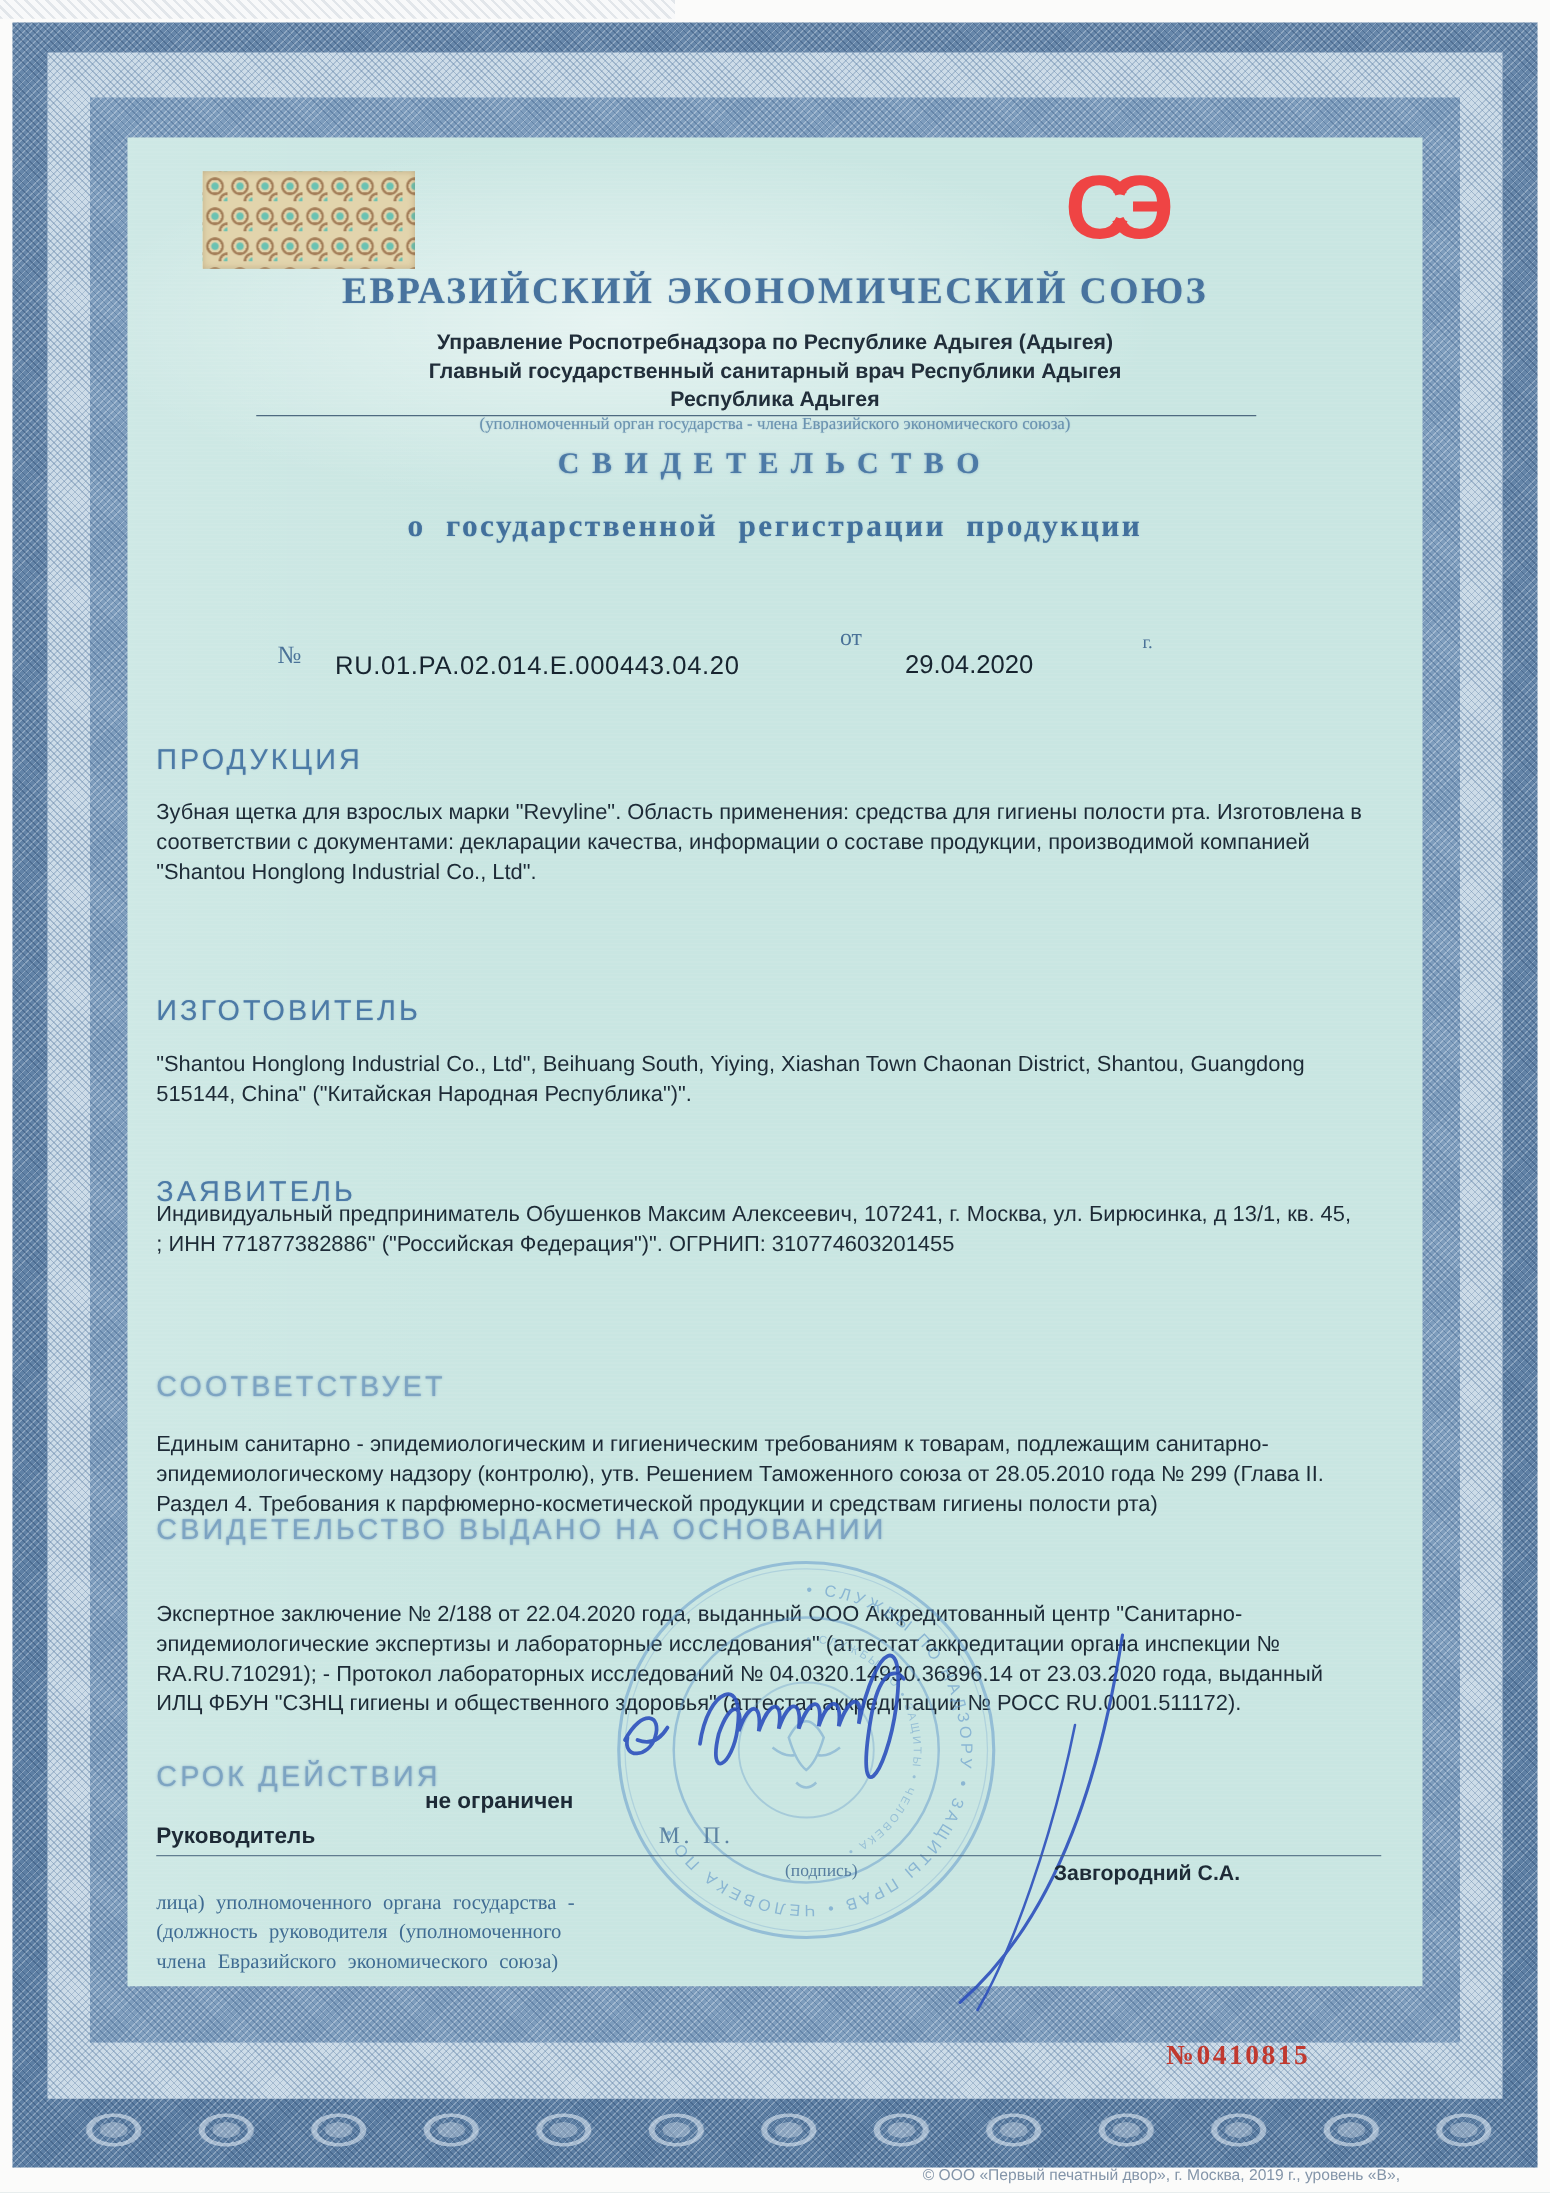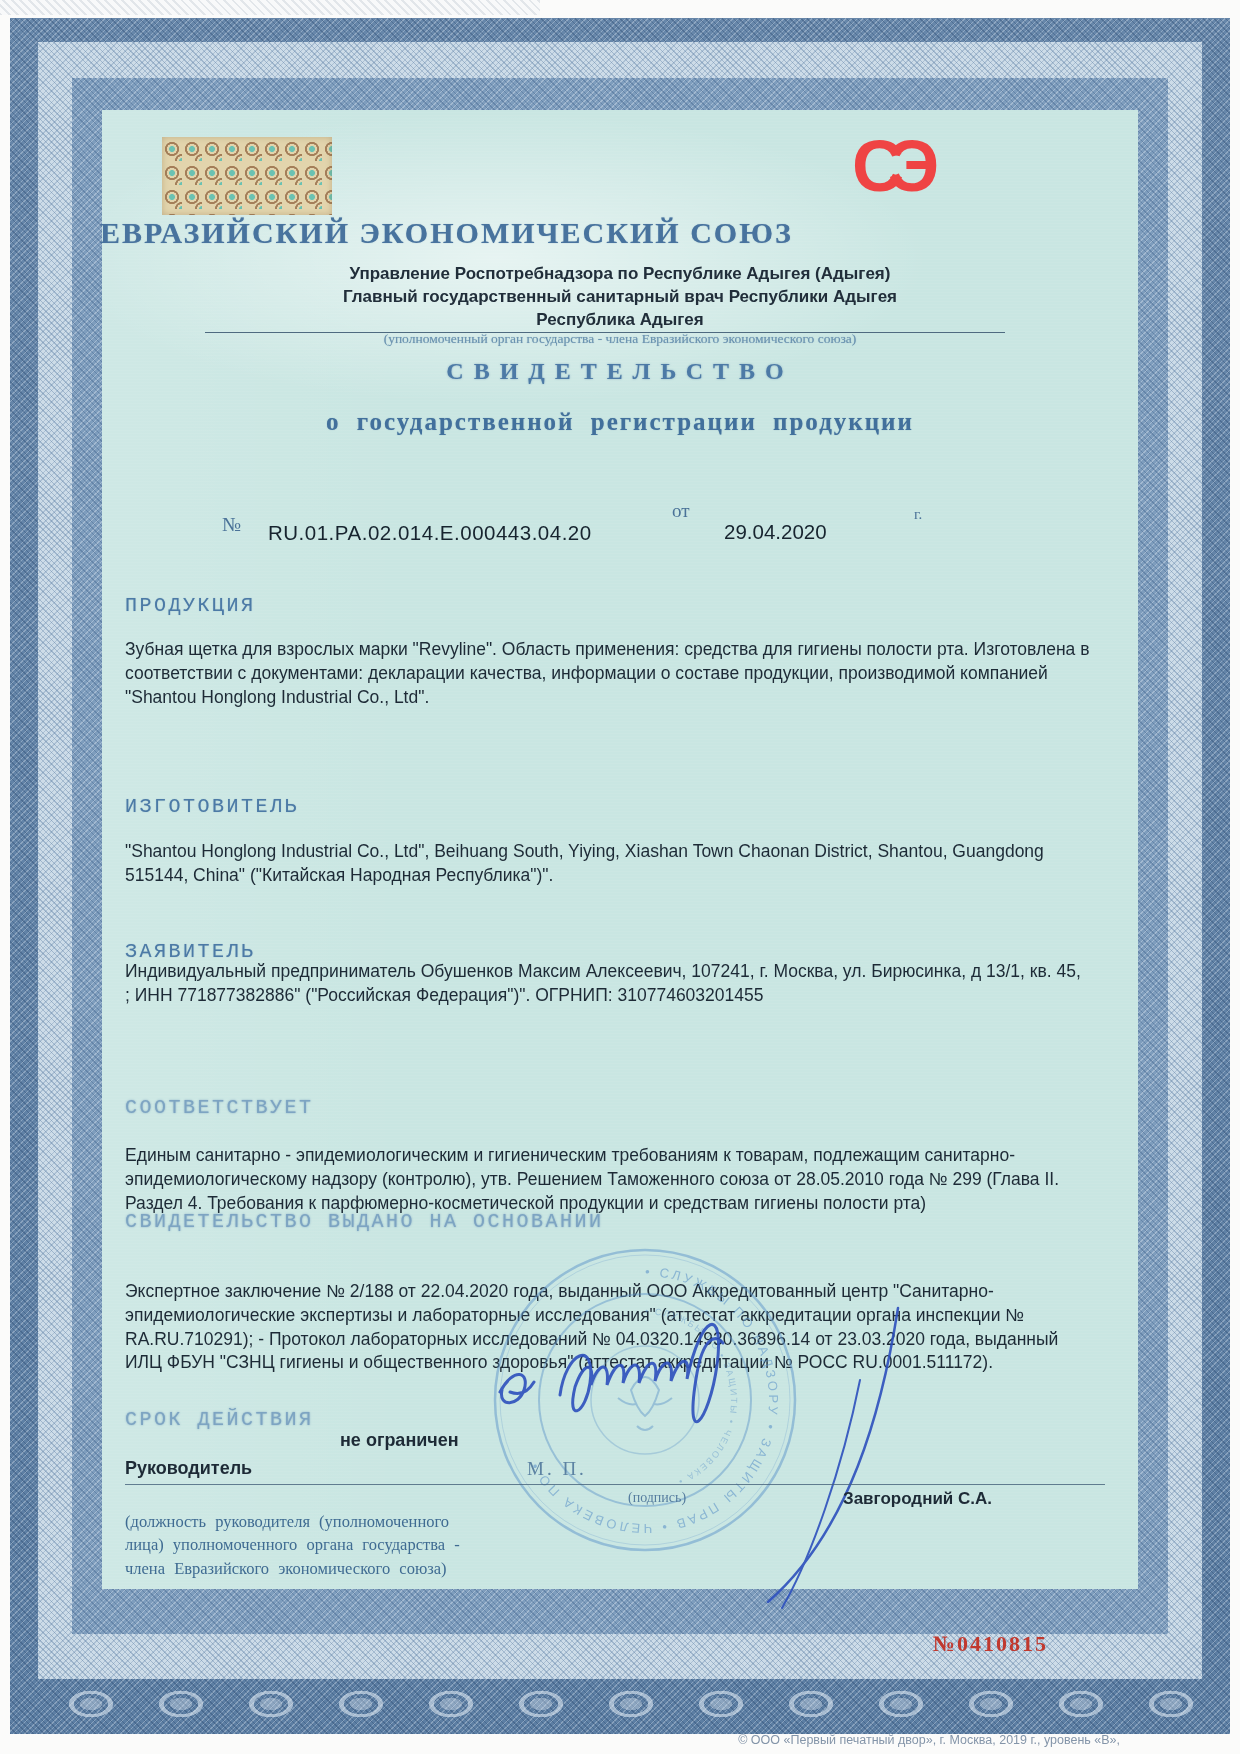--- a/index.html
+++ b/index.html
@@ -63,21 +63,21 @@
     box-shadow:inset 0 0 6px rgba(120,90,50,.35);
     opacity:.92;
   }
   .eaeu-logo{
     position:absolute;left:852px;top:130px;
     font-family:Liberation Sans, sans-serif;font-weight:bold;
     font-size:72px;line-height:1;letter-spacing:-15px;
     color:#ef4444;padding-right:15px;
   }
   .union-title{
-    position:absolute;left:100px;right:100px;top:216px;
+    position:absolute;left:100px;right:100px;top:216px;text-align:center;
     font-family:"Liberation Serif",serif;font-weight:bold;
     font-size:30px;letter-spacing:2px;color:#48739e;
     text-shadow:0 0 1px rgba(72,115,158,.5);
   }
   .authority{
     position:absolute;left:100px;right:100px;top:263px;text-align:center;
     font-weight:bold;font-size:17px;line-height:1.35;color:#212e3a;
   }
   .authority div{white-space:nowrap;}
   .rule{
@@ -104,22 +104,22 @@
   
   .serif-label{font-family:"Liberation Serif",serif;color:#4a7298;}
   .no-label{position:absolute;left:222px;top:513px;font-size:20px;}
   .cert-number{position:absolute;left:268px;top:521px;font-size:20.5px;color:#17242f;letter-spacing:.5px;}
   .from-label{position:absolute;left:672px;top:500px;font-size:19px;}
   .cert-date{position:absolute;left:724px;top:520px;font-size:20.5px;color:#17242f;}
   .year-label{position:absolute;left:914px;top:506px;font-size:15px;}
   
   .sec-h{
     position:absolute;left:125px;
-    font-family:Liberation Mono, monospace;
-    font-size:20px;letter-spacing:2.5px;color:#4c7aa6;
+    font-family:Liberation Sans, sans-serif;
+    font-size:23px;letter-spacing:2.5px;color:#4c7aa6;
     text-shadow:0 0 1px rgba(76,122,166,.45);
   }
   .sec-h.washed{color:#7da4c2;text-shadow:0 0 2px rgba(125,164,194,.9);}
   .body-text{
     position:absolute;left:125px;width:965px;
     font-size:17.5px;line-height:1.36;color:#1d2a36;
   }
   .h-product{top:594px;}        .b-product{top:638px;}
   .h-manufacturer{top:795px;}   .b-manufacturer{top:840px;}
   .h-applicant{top:940px;}      .b-applicant{top:960px;}
@@ -234,21 +234,21 @@
       <path d="M 430 150 C 412 240 380 330 352 378" stroke-width="2"></path>
     </g>
   </svg>
 
   <div class="role-label">Руководитель</div>
   <div class="sig-line"></div>
   <div class="serif-label mp-label">М. П.</div>
   <div class="serif-label sig-caption">(подпись)</div>
   <div class="signer-name">Завгородний С.А.</div>
   <div class="role-note">
+    <div>лица) уполномоченного органа государства -</div>
     <div>(должность руководителя (уполномоченного</div>
-    <div>лица) уполномоченного органа государства -</div>
     <div>члена Евразийского экономического союза)</div>
   </div>
 
   <div class="serial-number">№0410815</div>
   <div class="imprint">© ООО «Первый печатный двор», г. Москва, 2019 г., уровень «В»,</div>
 
 </div>
 
 </body></html>

